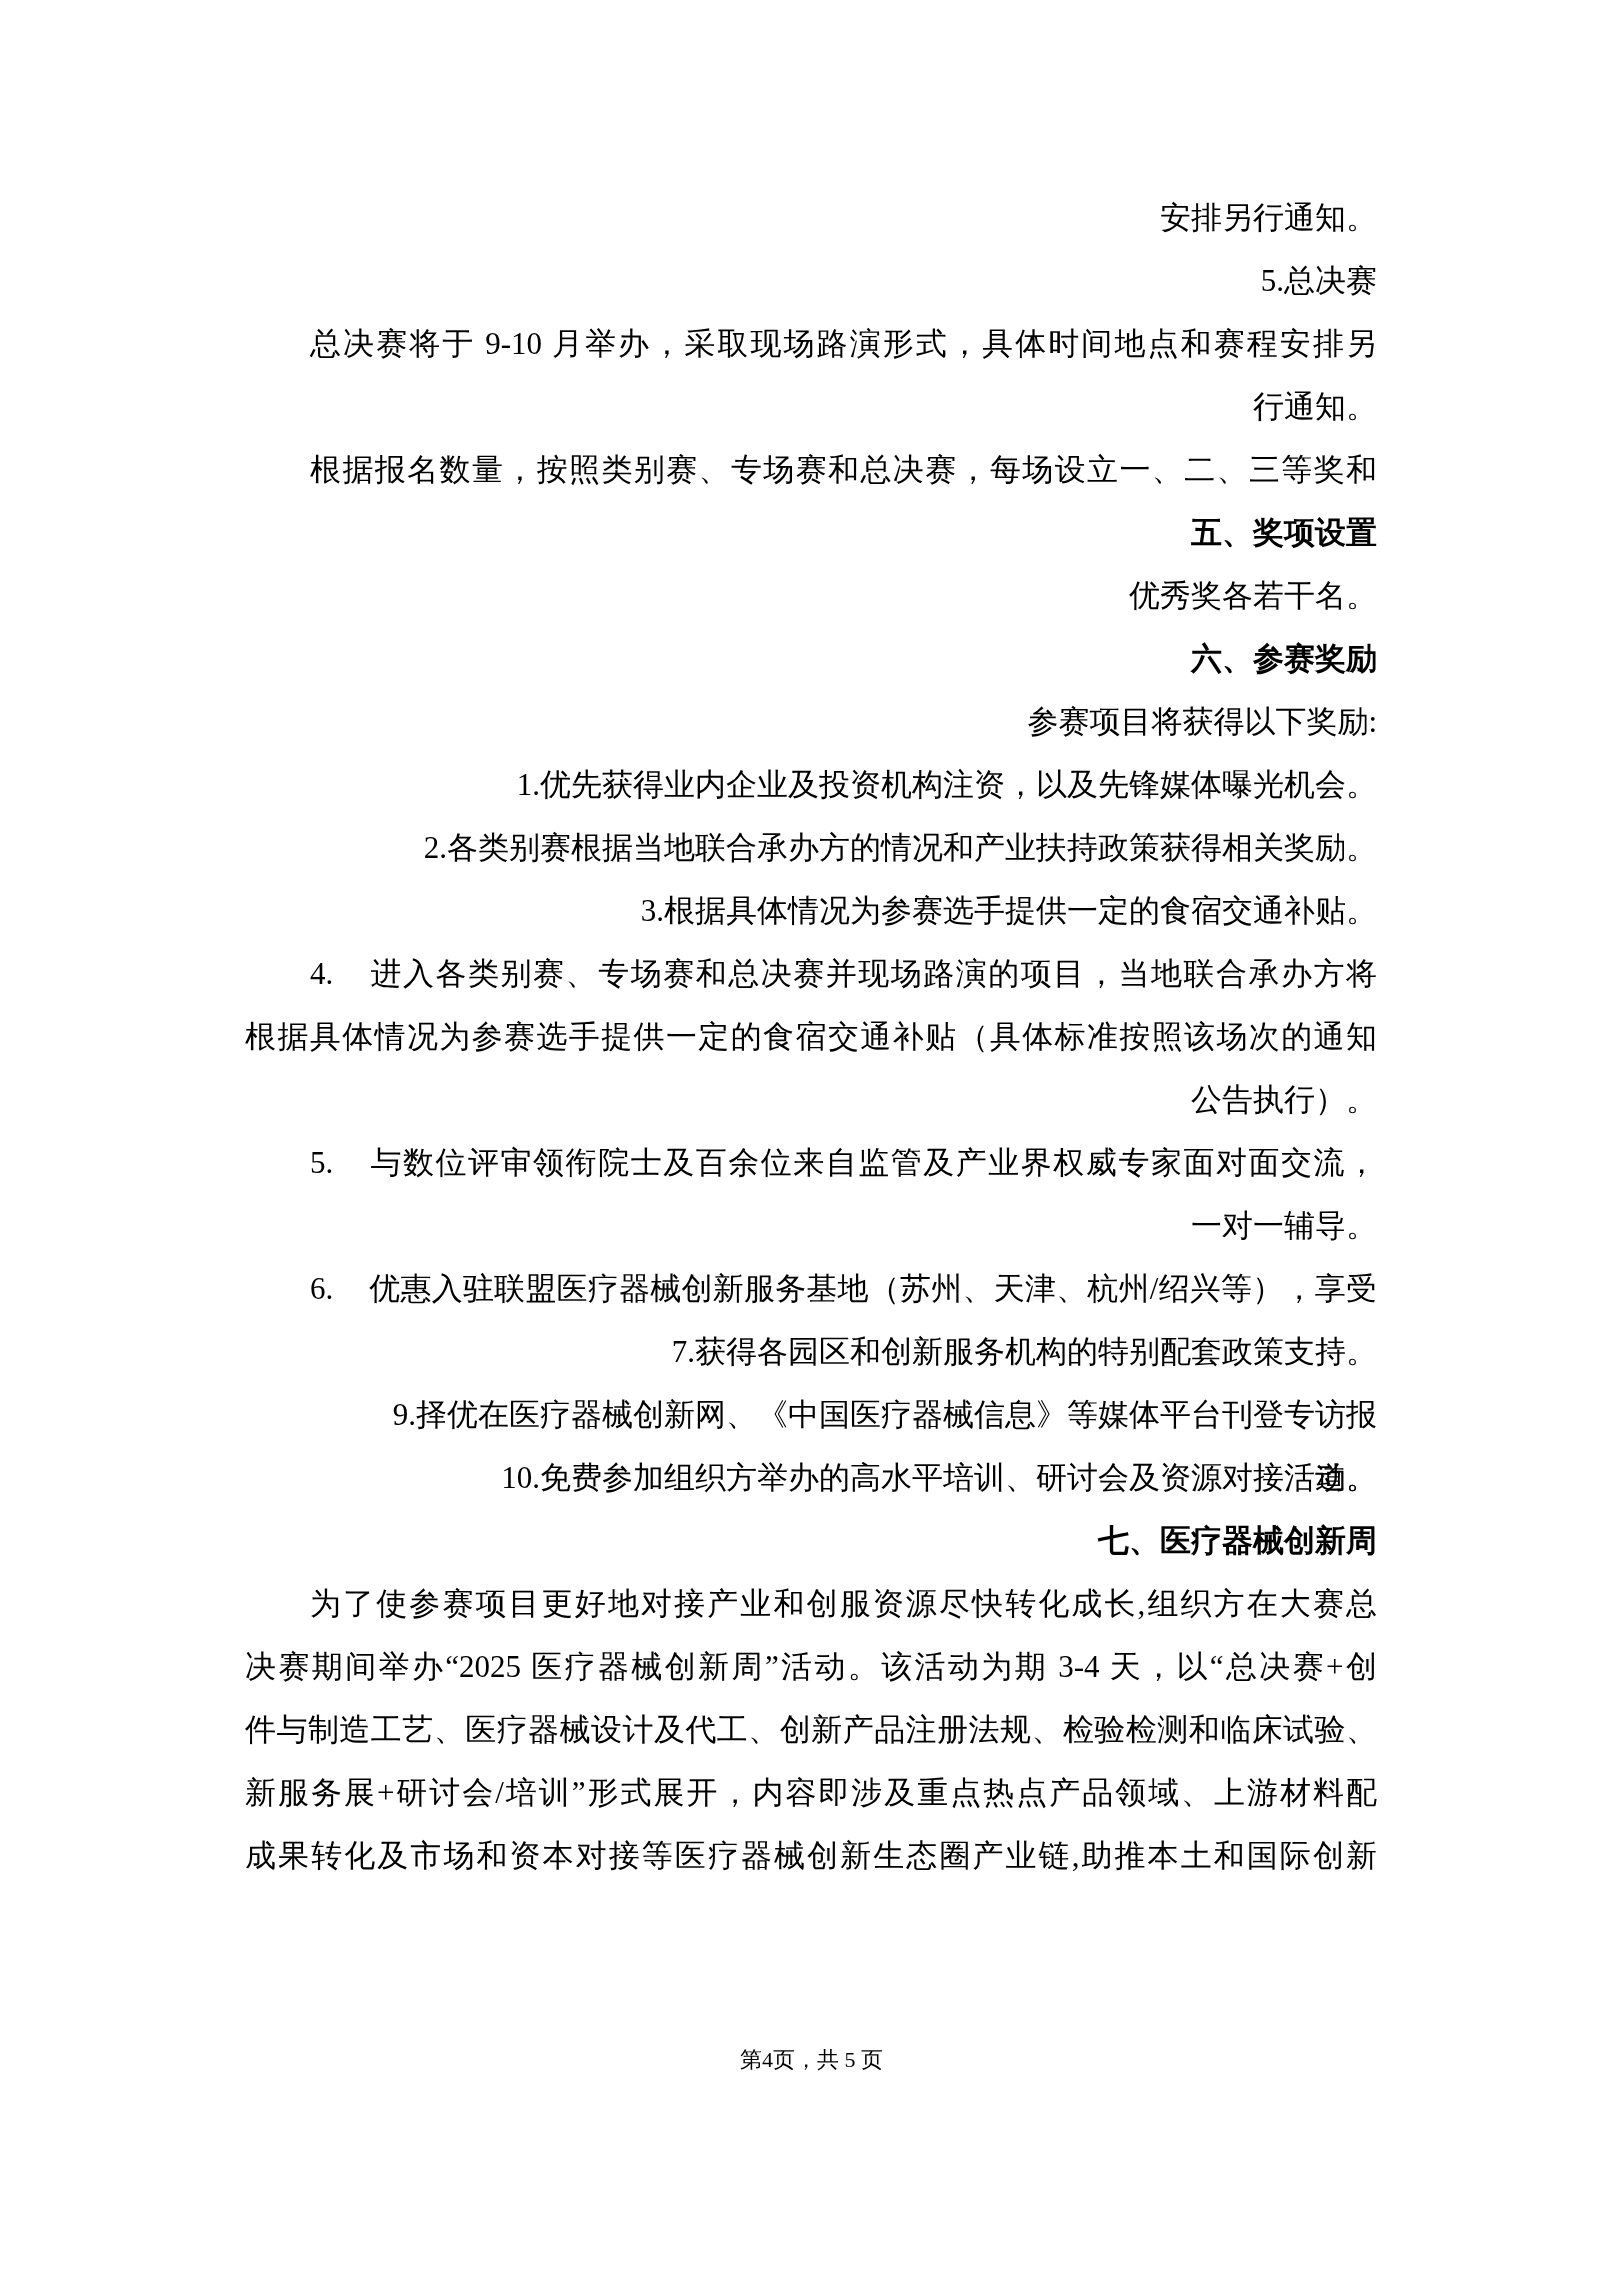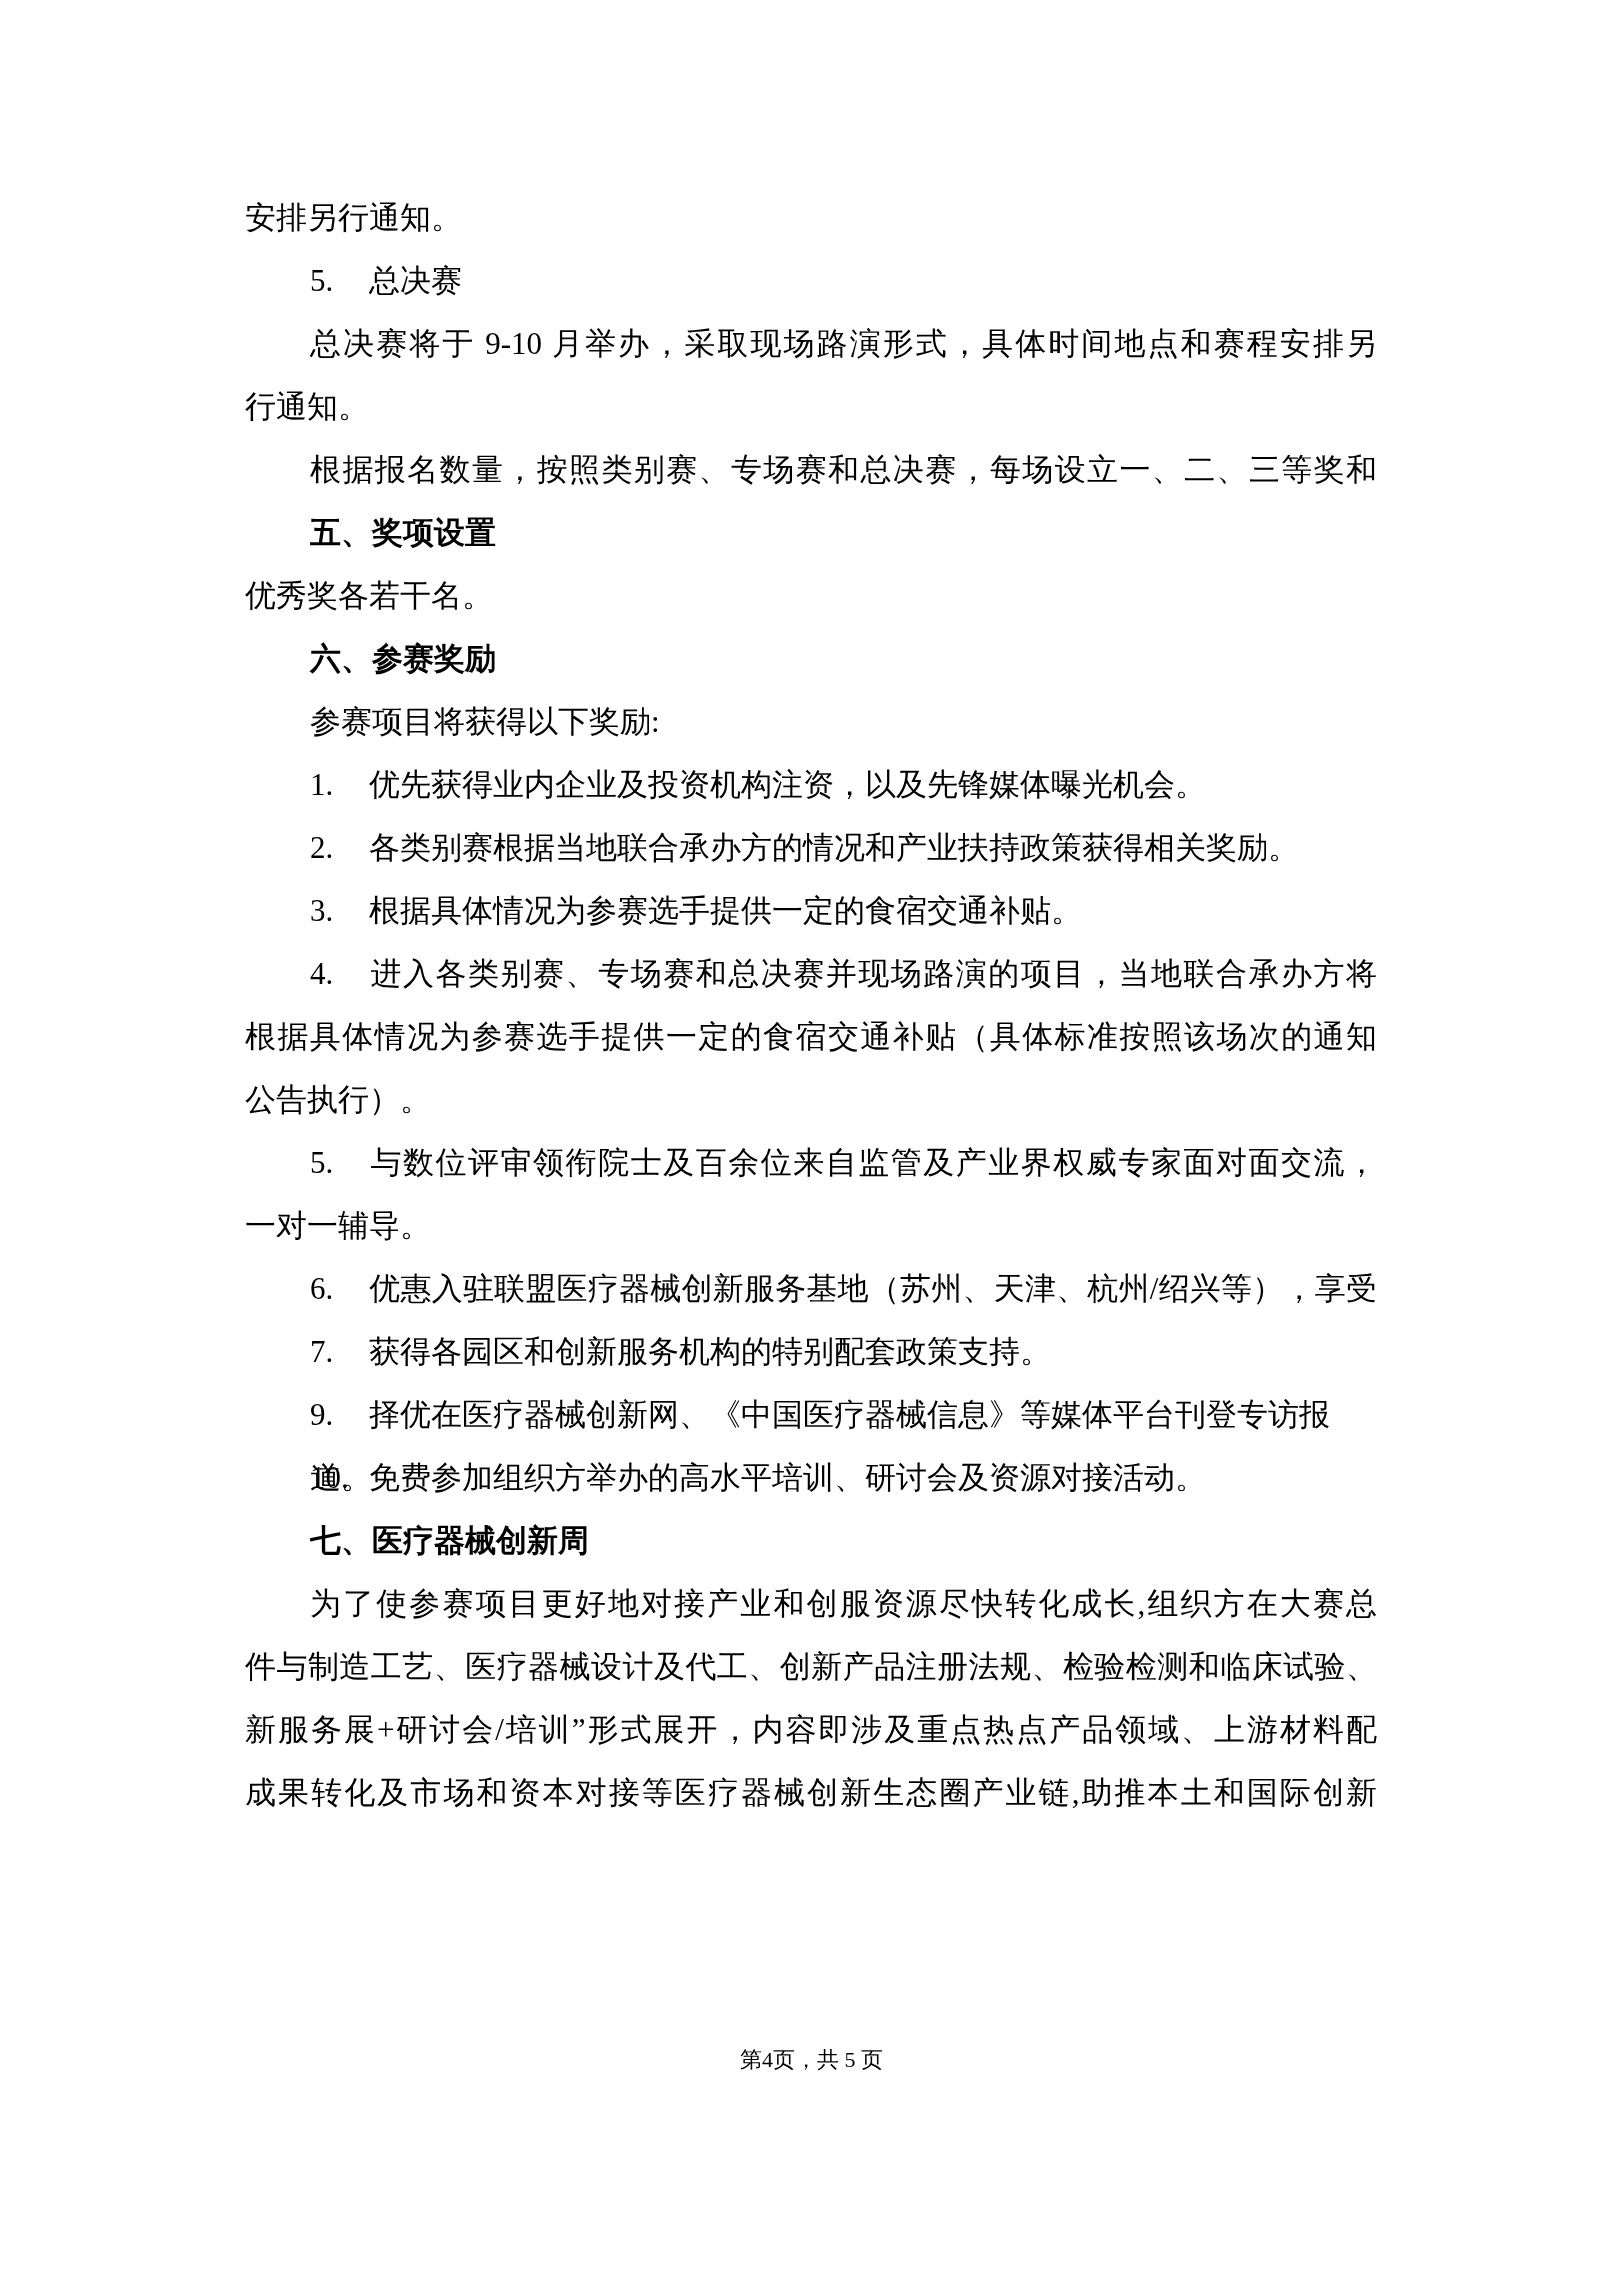--- a/index.html
+++ b/index.html
@@ -15,21 +15,21 @@
   .content {
     position: absolute;
     left: 245px;
     top: 186px;
     width: 1132px;
   }
   .line {
     height: 63px;
     line-height: 63px;
     font-size: 31px;
-    text-align: left;
+    text-align: right;
     overflow: visible;
   }
   
   .ind { padding-left: 65px; }
   
   .j { text-align: justify; text-align-last: justify; }
   .h {
     font-family: "Liberation Sans", "DejaVu Sans", sans-serif;
     font-weight: 700;
   }
@@ -93,20 +93,21 @@
 
 
     <div class="line ind"><span class="num">9.</span><span>择优在医疗器械创新网、《中国医疗器械信息》等媒体平台刊登专访报道。</span></div>
 
     <div class="line ind"><span class="num">10.</span><span>免费参加组织方举办的高水平培训、研讨会及资源对接活动。</span></div>
 
     <div class="line ind h"><span>七、医疗器械创新周</span></div>
 
     <div class="line ind j"><span>为了使参赛项目更好地对接产业和创服资源尽快转化成长,组织方在大赛总</span></div>
 
+    <div class="line j"><span>决赛期间举办“2025 医疗器械创新周”活动。该活动为期 3-4 天，以“总决赛+创</span></div>
 
     <div class="line j"><span>件与制造工艺、医疗器械设计及代工、创新产品注册法规、检验检测和临床试验、</span></div>
 
     <div class="line j"><span>新服务展+研讨会/培训”形式展开，内容即涉及重点热点产品领域、上游材料配</span></div>
 
     <div class="line j"><span>成果转化及市场和资本对接等医疗器械创新生态圈产业链,助推本土和国际创新</span></div>
 
   </div>
 
   <div class="footer"><span>第4页，共 5 页</span></div>

